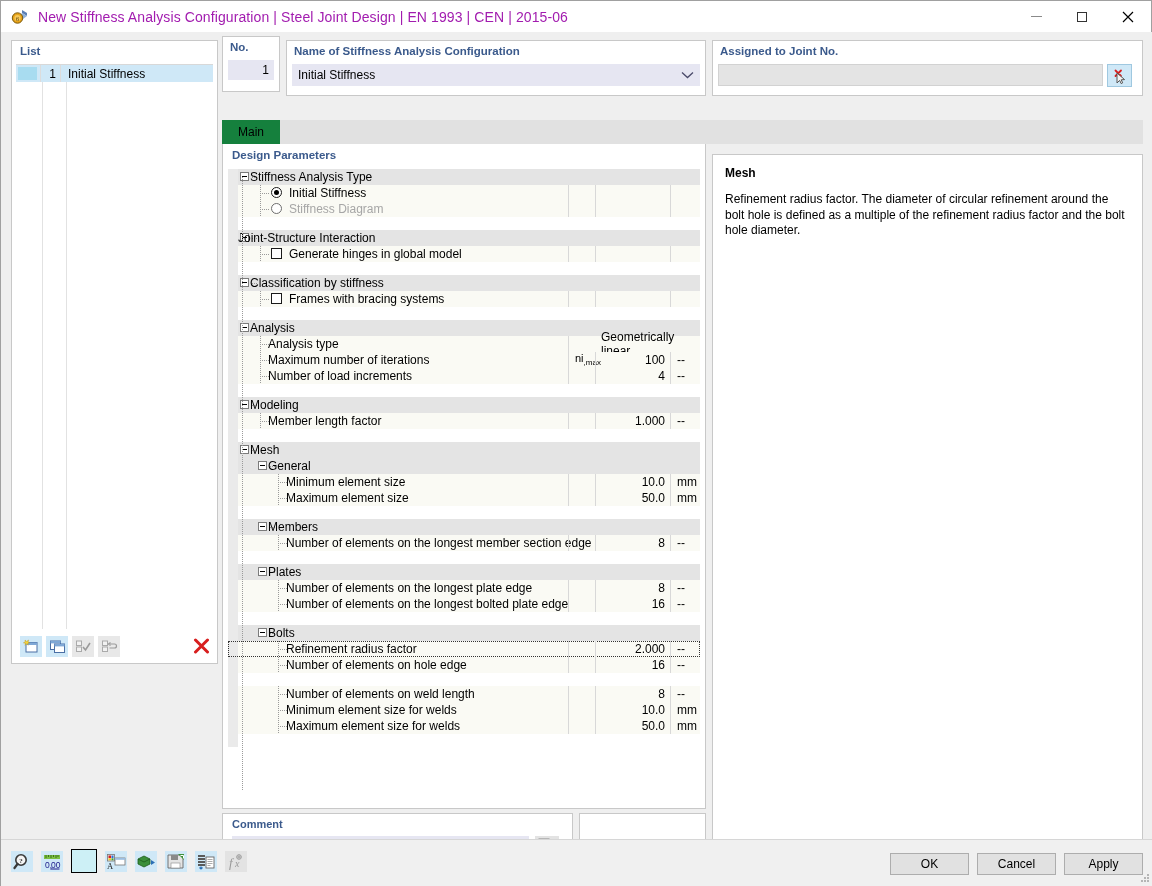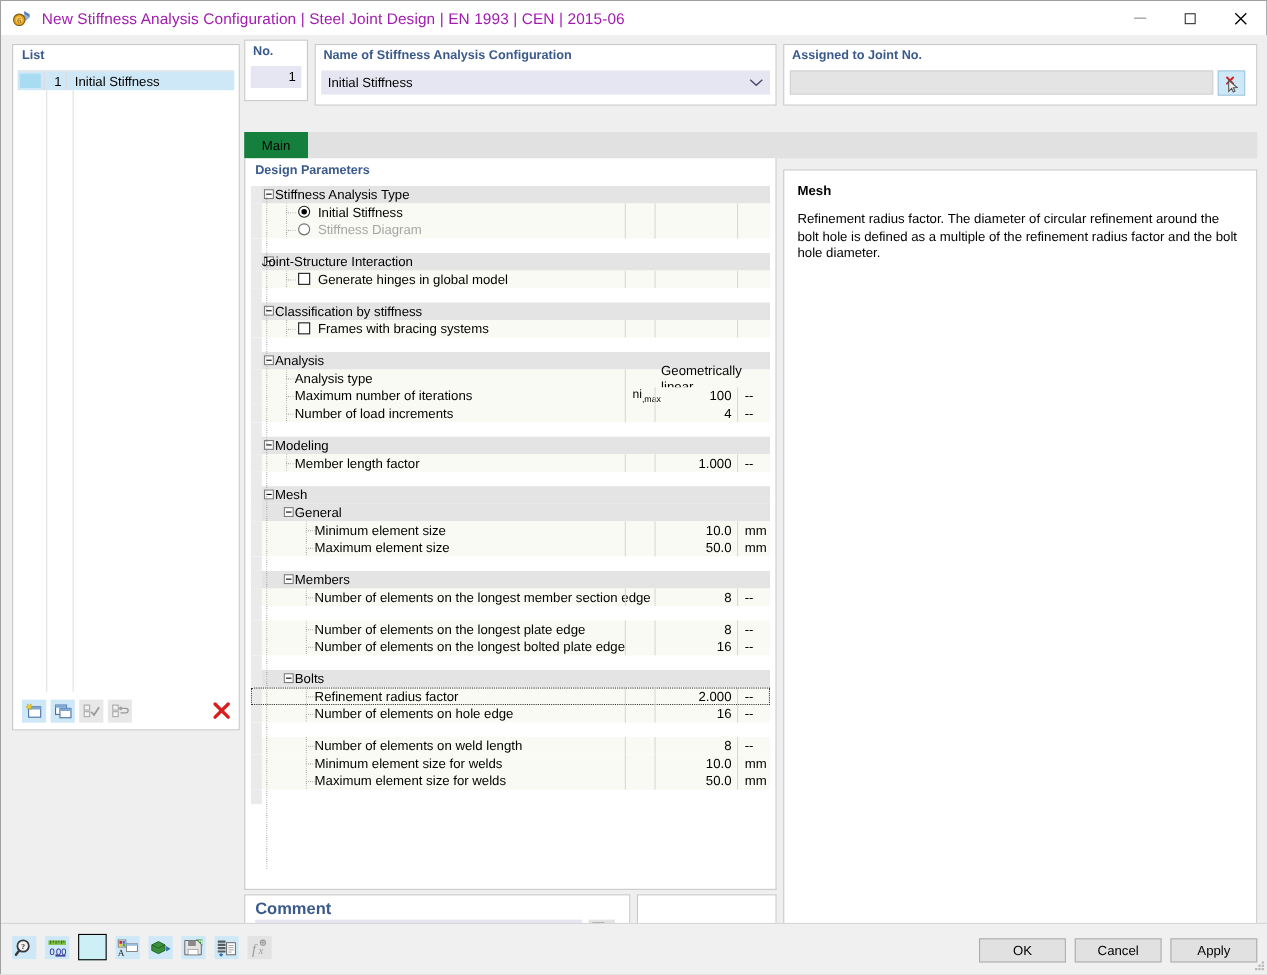--- a/index.html
+++ b/index.html
@@ -120,21 +120,21 @@
   .radio { position:absolute; width:11px; height:11px; border:1.5px solid #1a1a1a;
            border-radius:50%; background:#fff; }
   .radio.on:after { content:""; position:absolute; left:2px; top:2px; width:5px; height:5px;
                     border-radius:50%; background:#000; }
   .radio.dis { border-color:#6e6e6e; }
   .chk { position:absolute; width:11px; height:11px; border:1.4px solid #1a1a1a; background:#fff; }
 
   
   .cmt { position:absolute; left:221px; top:781px; width:351px; height:47px;
          background:#ffffff; border:1px solid #c8c8c8; }
-  .cmt-lbl { color:#3b5a8c; font-weight:bold; font-size:15px; padding:4px 12px 1px 9px; }
+  .cmt-lbl { color:#3b5a8c; font-weight:bold; font-size:11px; padding:4px 12px 1px 9px; }
   .cmt-field { position:absolute; left:9px; top:22px; width:297px; height:20px;
                background:#e6e6f2; display:flex; align-items:center; }
   .cmt-field .cv { margin-left:auto; margin-right:6px; }
   .cmt-btn { position:absolute; left:312px; top:22px; width:24px; height:21px; background:#e3e3e3; }
   .cmt2 { position:absolute; left:578px; top:781px; width:127px; height:47px;
           background:#ffffff; border:1px solid #c8c8c8; }
 
   
   .info { position:absolute; left:711px; top:122px; width:431px; height:706px;
           background:#ffffff; border:1px solid #c8c8c8; }
@@ -480,20 +480,28 @@
               <span class="hline" style="left:40px;top:8px;width:9px"></span>
               <span class="lbl" style="left:48px">Number of elements on the longest member section edge</span>
               <div class="c-sym"></div>
               <div class="c-val">8</div>
               <div class="c-unit">--</div>
             </div>
           </div>
           <div class="grow blank">
             <div class="gutter"></div>
           </div>
+          <div class="grow hdr">
+            <div class="gutter"></div>
+            <div class="cells">
+              <span class="exp" style="left:20px;top:3px"></span>
+              <span class="hline" style="left:32px;top:8px;width:6px"></span>
+              <span class="lbl" style="left:30px">Plates</span>
+            </div>
+          </div>
           <div class="grow item">
             <div class="gutter"></div>
             <div class="cells">
               <span class="vline" style="left:40px;top:0;height:16px"></span>
               <span class="hline" style="left:40px;top:8px;width:9px"></span>
               <span class="lbl" style="left:48px">Number of elements on the longest plate edge</span>
               <div class="c-sym"></div>
               <div class="c-val">8</div>
               <div class="c-unit">--</div>
             </div>

